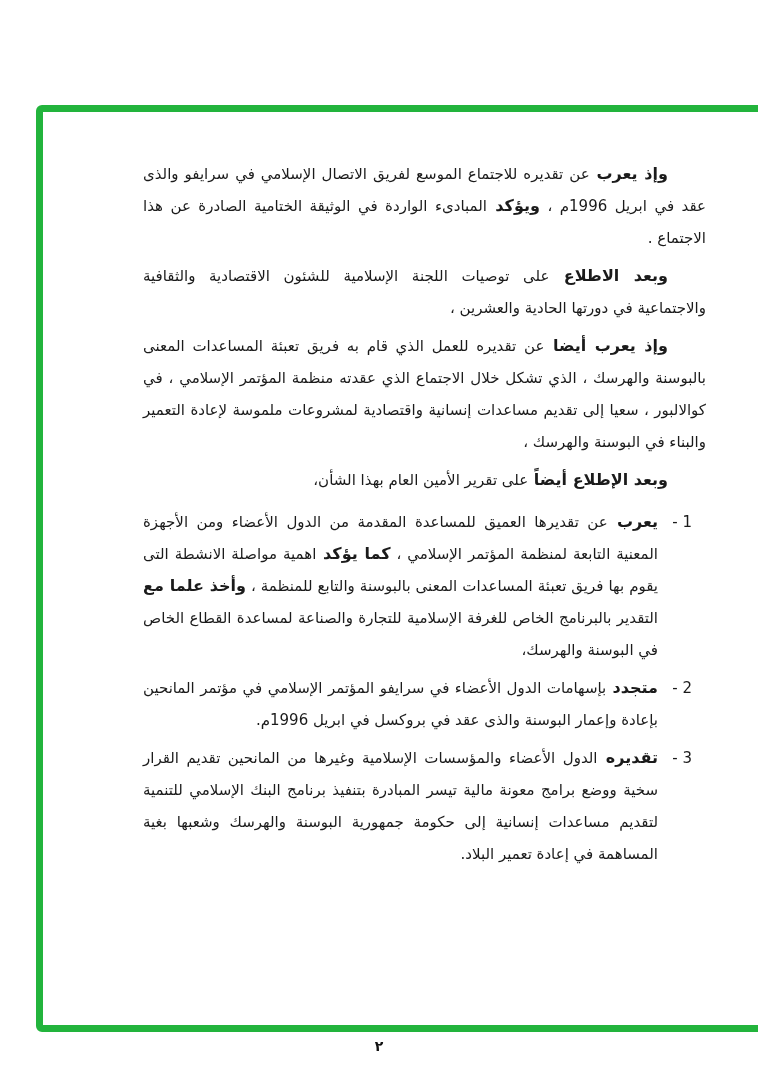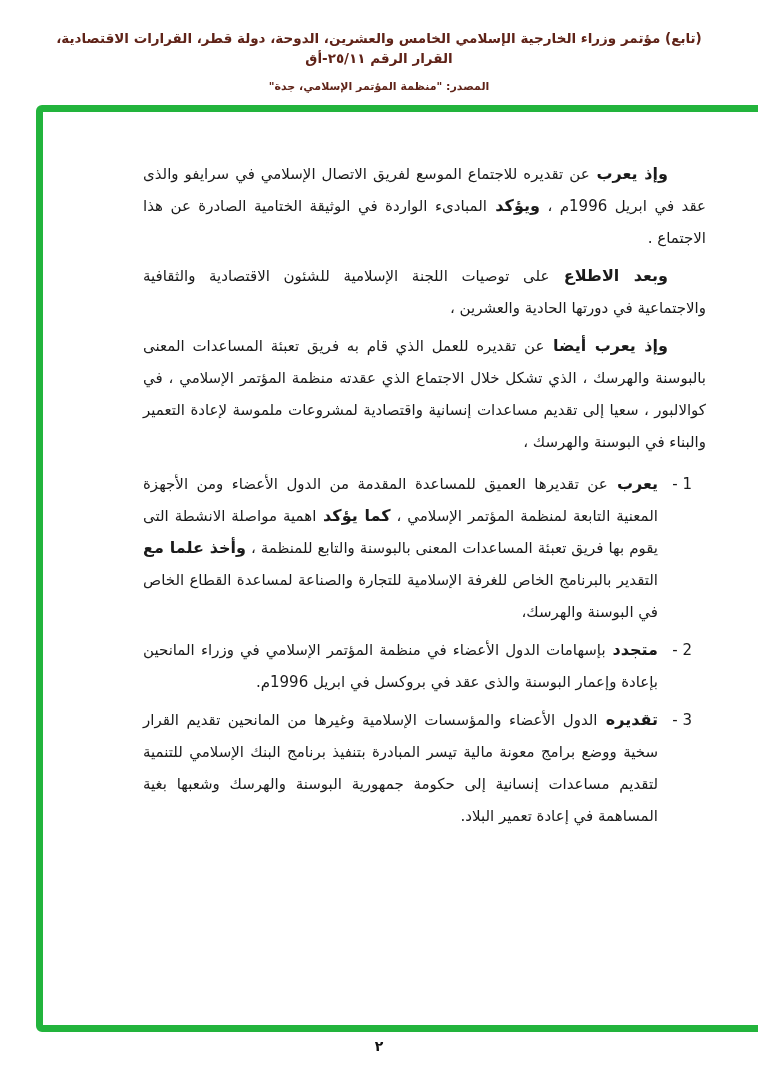--- a/index.html
+++ b/index.html
@@ -81,39 +81,36 @@
     font-weight: bold;
     font-size: 14px;
     color: #111111;
   }
 </style>
 </head>
 <body>
 
 <div class="page">
 
-  <header class="doc-header">
-    <div class="h-line1">(تابع) مؤتمر وزراء الخارجية الإسلامي الخامس والعشرين، الدوحة، دولة قطر، القرارات الاقتصادية، القرار الرقم ٢٥/١١-أق</div>
-    <div class="h-line2">المصدر:  "منظمة المؤتمر الإسلامي، جدة"</div>
-  </header>
 
   <div class="green-frame">
     <div class="content">
 
       <p class="para"><span class="lead">وإذ يعرب </span><span>عن تقديره للاجتماع الموسع لفريق الاتصال الإسلامي في سرايفو والذى عقد في ابريل 1996م ، </span><span class="lead">ويؤكد </span><span>المبادىء الواردة في الوثيقة الختامية الصادرة عن هذا الاجتماع .</span></p>
         <p class="para"><span class="lead">وبعد الاطلاع </span><span>على توصيات اللجنة الإسلامية للشئون الاقتصادية والثقافية والاجتماعية في دورتها الحادية والعشرين ،</span></p>
         <p class="para"><span class="lead">وإذ يعرب أيضا </span><span>عن تقديره للعمل الذي قام به فريق تعبئة المساعدات المعنى بالبوسنة والهرسك ، الذي تشكل خلال الاجتماع الذي عقدته منظمة المؤتمر الإسلامي ، في كوالالبور ، سعيا إلى تقديم مساعدات إنسانية واقتصادية لمشروعات ملموسة لإعادة التعمير والبناء في البوسنة والهرسك ،</span></p>
+        <p class="para"><span class="lead">وبعد الإطلاع أيضاً </span><span>على تقرير الأمين العام بهذا الشأن،</span></p>
         <div class="num-list">
           <div class="li">
             <span class="marker">1 -</span>
             <div class="li-text"><span class="lead">يعرب </span><span>عن تقديرها العميق للمساعدة المقدمة من الدول الأعضاء ومن الأجهزة المعنية التابعة لمنظمة المؤتمر الإسلامي ، </span><span class="lead">كما يؤكد </span><span>اهمية مواصلة الانشطة التى يقوم بها فريق تعبئة المساعدات المعنى بالبوسنة والتابع للمنظمة ، </span><span class="lead">وأخذ علما مع </span><span>التقدير بالبرنامج الخاص للغرفة الإسلامية للتجارة والصناعة لمساعدة القطاع الخاص في البوسنة والهرسك،</span></div>
           </div>
           <div class="li">
             <span class="marker">2 -</span>
-            <div class="li-text"><span class="lead">متجدد </span><span>بإسهامات الدول الأعضاء في منظمة المؤتمر الإسلامي في وزراء المانحين بإعادة وإعمار البوسنة والذى عقد في بروكسل في ابريل 1996م.</span></div>
+            <div class="li-text"><span class="lead">متجدد </span><span>بإسهامات الدول الأعضاء في سرايفو المؤتمر الإسلامي في مؤتمر المانحين بإعادة وإعمار البوسنة والذى عقد في بروكسل في ابريل 1996م.</span></div>
           </div>
           <div class="li">
             <span class="marker">3 -</span>
             <div class="li-text"><span class="lead">تقديره </span><span>الدول الأعضاء والمؤسسات الإسلامية وغيرها من المانحين تقديم القرار سخية ووضع برامج معونة مالية تيسر المبادرة بتنفيذ برنامج البنك الإسلامي للتنمية لتقديم مساعدات إنسانية إلى حكومة جمهورية البوسنة والهرسك وشعبها بغية المساهمة في إعادة تعمير البلاد.</span></div>
           </div>
         </div>
     </div>
   </div>
 
   <div class="pagenum">٢</div>

